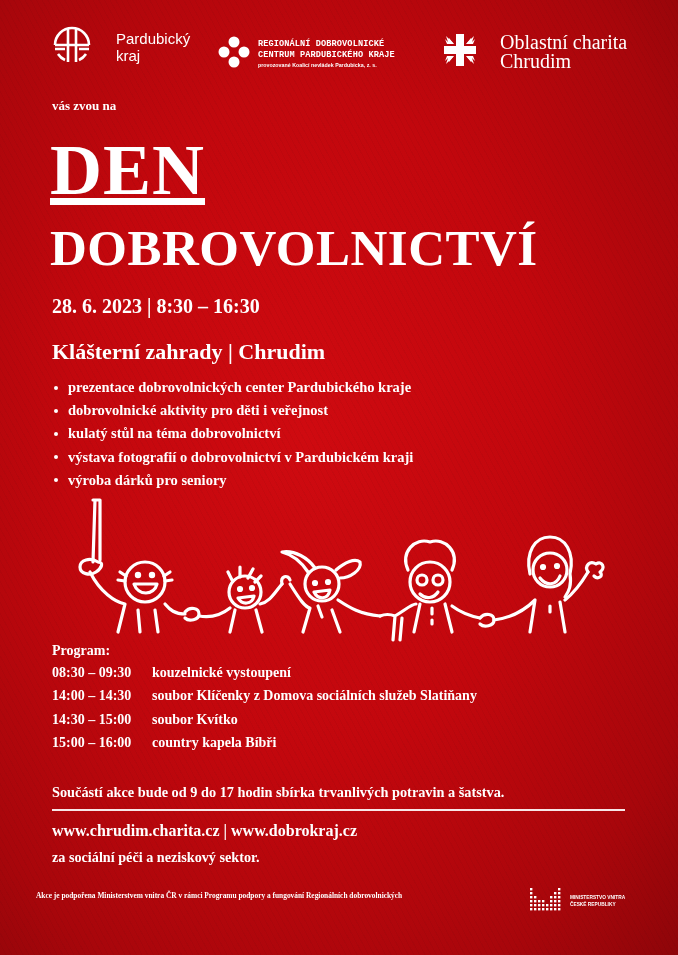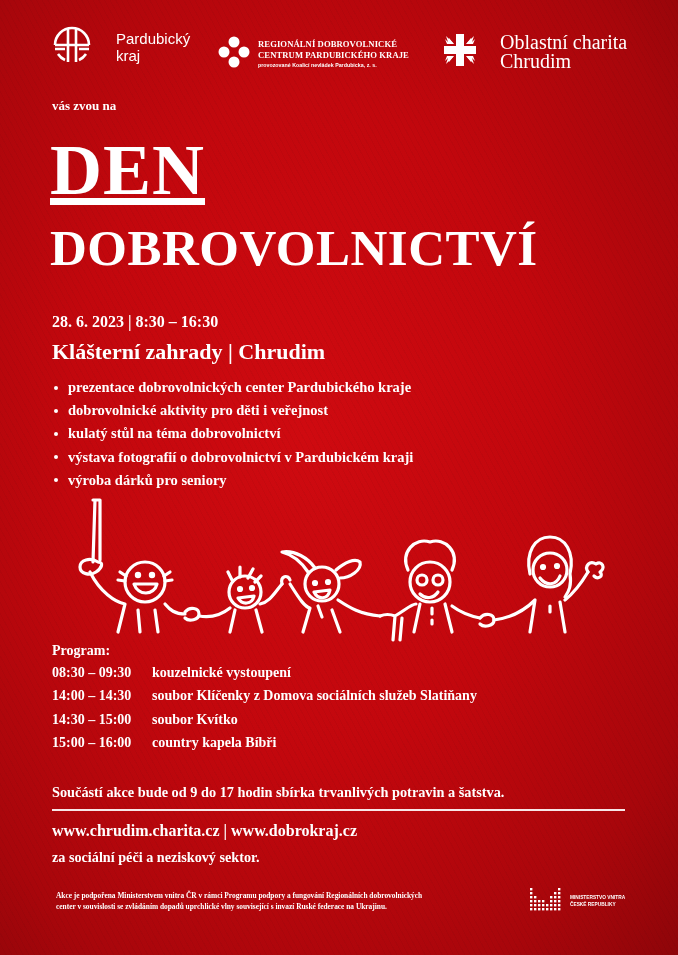--- a/index.html
+++ b/index.html
@@ -11,47 +11,47 @@
       radial-gradient(ellipse at 45% 45%, #cf0a10 0%, #c2070d 45%, #a8060b 80%, #8e0509 100%);
     color: #ffffff;
     font-family: "DejaVu Serif", "Liberation Serif", serif;
   }
   .abs { position: absolute; }
 
   
   .logo-pk { left: 52px; top: 25px; display: flex; align-items: center; gap: 24px; }
   .logo-pk .txt { font-family: "Liberation Sans", sans-serif; font-size: 15px; line-height: 17px; }
   .logo-rdc { left: 218px; top: 36px; display: flex; align-items: center; gap: 8px; }
-  .logo-rdc .t1, .logo-rdc .t2 { font-family: Liberation Serif, serif; font-weight: bold; font-size: 8.6px; line-height: 11px; letter-spacing: 0.1px; }
+  .logo-rdc .t1, .logo-rdc .t2 { font-family: Liberation Mono, monospace; font-weight: bold; font-size: 8.6px; line-height: 11px; letter-spacing: 0.1px; }
   .logo-rdc .t3 { font-family: "Liberation Sans", sans-serif; font-weight: bold; font-size: 5.3px; line-height: 9px; }
   .logo-oc { left: 443px; top: 33px; display: flex; align-items: center; gap: 23px; }
   .logo-oc .txt { font-family: "Liberation Serif", serif; font-size: 20px; line-height: 19px; }
 
   .invite { left: 52px; top: 98px; font-family: "Liberation Serif", serif; font-weight: bold; font-size: 13px; }
   .title1 { left: 50px; top: 122px; font-family: "Liberation Serif", serif; font-weight: bold; font-size: 72px; line-height: 96px; letter-spacing: 1px; text-decoration: underline; }
   .title2 { left: 50px; top: 218px; font-family: "Liberation Serif", serif; font-weight: bold; font-size: 51px; line-height: 60px; letter-spacing: 0.5px; }
-  .date { left: 52px; top: 308px; font-family: "Liberation Serif", serif; font-weight: bold; font-size: 16px; line-height: 28px; }
+  .date { left: 52px; top: 292px; font-family: "Liberation Serif", serif; font-weight: bold; font-size: 20px; line-height: 28px; }
   .place { left: 52px; top: 338px; font-family: "Liberation Serif", serif; font-weight: bold; font-size: 22px; line-height: 28px; }
 
   .bullets { left: 52px; top: 376px; list-style: none; font-family: "Liberation Serif", serif; font-weight: bold; font-size: 14.5px; }
   .bullets li { height: 23.2px; line-height: 23px; display: flex; align-items: center; }
   .bullets .dot { width: 4px; height: 4px; border-radius: 50%; background: #fff; margin: 0 10px 0 2px; flex: 0 0 auto; }
 
   .illustration { left: 60px; top: 492px; width: 570px; height: 150px; }
 
   .program { left: 52px; top: 640px; font-family: "Liberation Serif", serif; font-weight: bold; font-size: 14px; }
   .program .hd { height: 21px; line-height: 21px; }
   .program .row { height: 23.3px; line-height: 23px; display: flex; }
   .program .time { width: 100px; flex: 0 0 auto; }
 
   .note { left: 52px; top: 782px; font-family: "Liberation Serif", serif; font-weight: bold; font-size: 14.3px; line-height: 20px; }
   .divider { left: 52px; top: 809px; width: 573px; height: 1.5px; background: #ffffff; opacity: 0.9; }
   .web { left: 52px; top: 818px; font-family: Liberation Serif, serif; font-weight: bold; font-size: 16px; line-height: 26px; }
   .patron { left: 52px; top: 848px; width: 580px; font-family: "Liberation Serif", serif; font-weight: bold; font-size: 14.2px; line-height: 19px; }
-  .support { left: 56px; top: 891px; width: 470px; font-family: "Liberation Serif", serif; font-weight: bold; font-size: 7.4px; line-height: 10.5px; }
+  .support { left: 36px; top: 891px; width: 470px; font-family: "Liberation Serif", serif; font-weight: bold; font-size: 7.4px; line-height: 10.5px; }
   .logo-mv { left: 530px; top: 886px; display: flex; align-items: center; gap: 6px; }
   .logo-mv .txt { font-family: "Liberation Sans", sans-serif; font-weight: bold; font-size: 4.8px; line-height: 7px; }
 </style>
 </head>
 <body>
 
 <div class="abs logo-pk">
   <span>
     <svg width="40" height="40" viewBox="0 0 40 40" fill="none" stroke="#fff" stroke-width="2.6">
       <path d="M3 20 A17 17 0 0 1 37 20"></path>
@@ -203,21 +203,20 @@
 
 <div class="abs note">Součástí akce bude od 9 do 17 hodin sbírka trvanlivých potravin a šatstva.</div>
 <div class="abs divider"></div>
 
 <div class="abs web">www.chrudim.charita.cz | www.dobrokraj.cz</div>
 <div class="abs patron">
   <div>za sociální péči a neziskový sektor.</div>
 </div>
 <div class="abs support">
   <div>Akce je podpořena Ministerstvem vnitra ČR v rámci Programu podpory a fungování Regionálních dobrovolnických</div>
-  <div>center v souvislosti se zvládáním dopadů uprchlické vlny související s invazí Ruské federace na Ukrajinu.</div>
 </div>
 
 <div class="abs logo-mv">
   <span>
     <svg width="34" height="26" viewBox="0 0 34 26" fill="#fff">
       <g>
         <rect x="0" y="2" width="2.4" height="2.4"></rect>
           <rect x="0" y="6" width="2.4" height="2.4"></rect>
           <rect x="0" y="10" width="2.4" height="2.4"></rect>
           <rect x="0" y="14" width="2.4" height="2.4"></rect>

